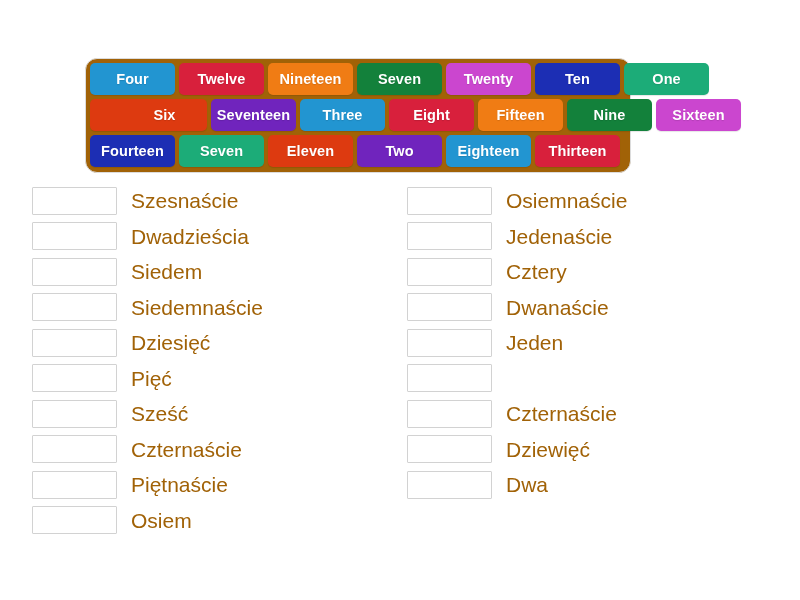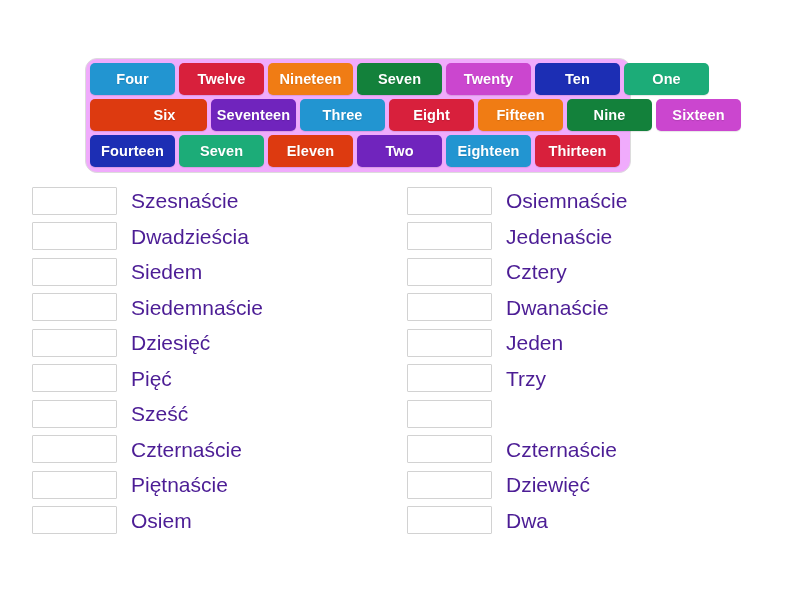--- a/index.html
+++ b/index.html
@@ -22,21 +22,21 @@
 
   
   .tile-bank {
     position: absolute;
     left: 85px;
     top: 58px;
     width: 546px;
     box-sizing: border-box;
     border: 1px solid #dcdcdc;
     border-radius: 12px;
-    background: #f0abfc;
+    background: #a16207;
     padding: 4px 4px 5px 4px;
   }
 
   .tile-row {
     display: flex;
     gap: 4px;
     margin-bottom: 4px;
   }
   .tile-row:last-child { margin-bottom: 0; }
 
@@ -90,21 +90,21 @@
     border: 1px solid #d2d2d2;
     background: #ffffff;
     border-radius: 1px;
     flex: 0 0 85px;
     cursor: pointer;
   }
 
   .answer-label {
     margin-left: 14px;
     font-size: 21px;
-    color: #4c1d95;
+    color: #a16207;
     font-weight: normal;
     line-height: 1;
     white-space: nowrap;
   }
 </style>
 </head>
 <body>
 
 <div id="app">
 
@@ -196,24 +196,20 @@
         <div class="answer-row">
           <div class="drop-zone"></div>
           <div class="answer-label">Dwanaście</div>
         </div>
         <div class="answer-row">
           <div class="drop-zone"></div>
           <div class="answer-label">Jeden</div>
         </div>
         <div class="answer-row">
           <div class="drop-zone"></div>
-          <div class="answer-label">Trzy</div>
-        </div>
-        <div class="answer-row">
-          <div class="drop-zone"></div>
         </div>
         <div class="answer-row">
           <div class="drop-zone"></div>
           <div class="answer-label">Czternaście</div>
         </div>
         <div class="answer-row">
           <div class="drop-zone"></div>
           <div class="answer-label">Dziewięć</div>
         </div>
         <div class="answer-row">

